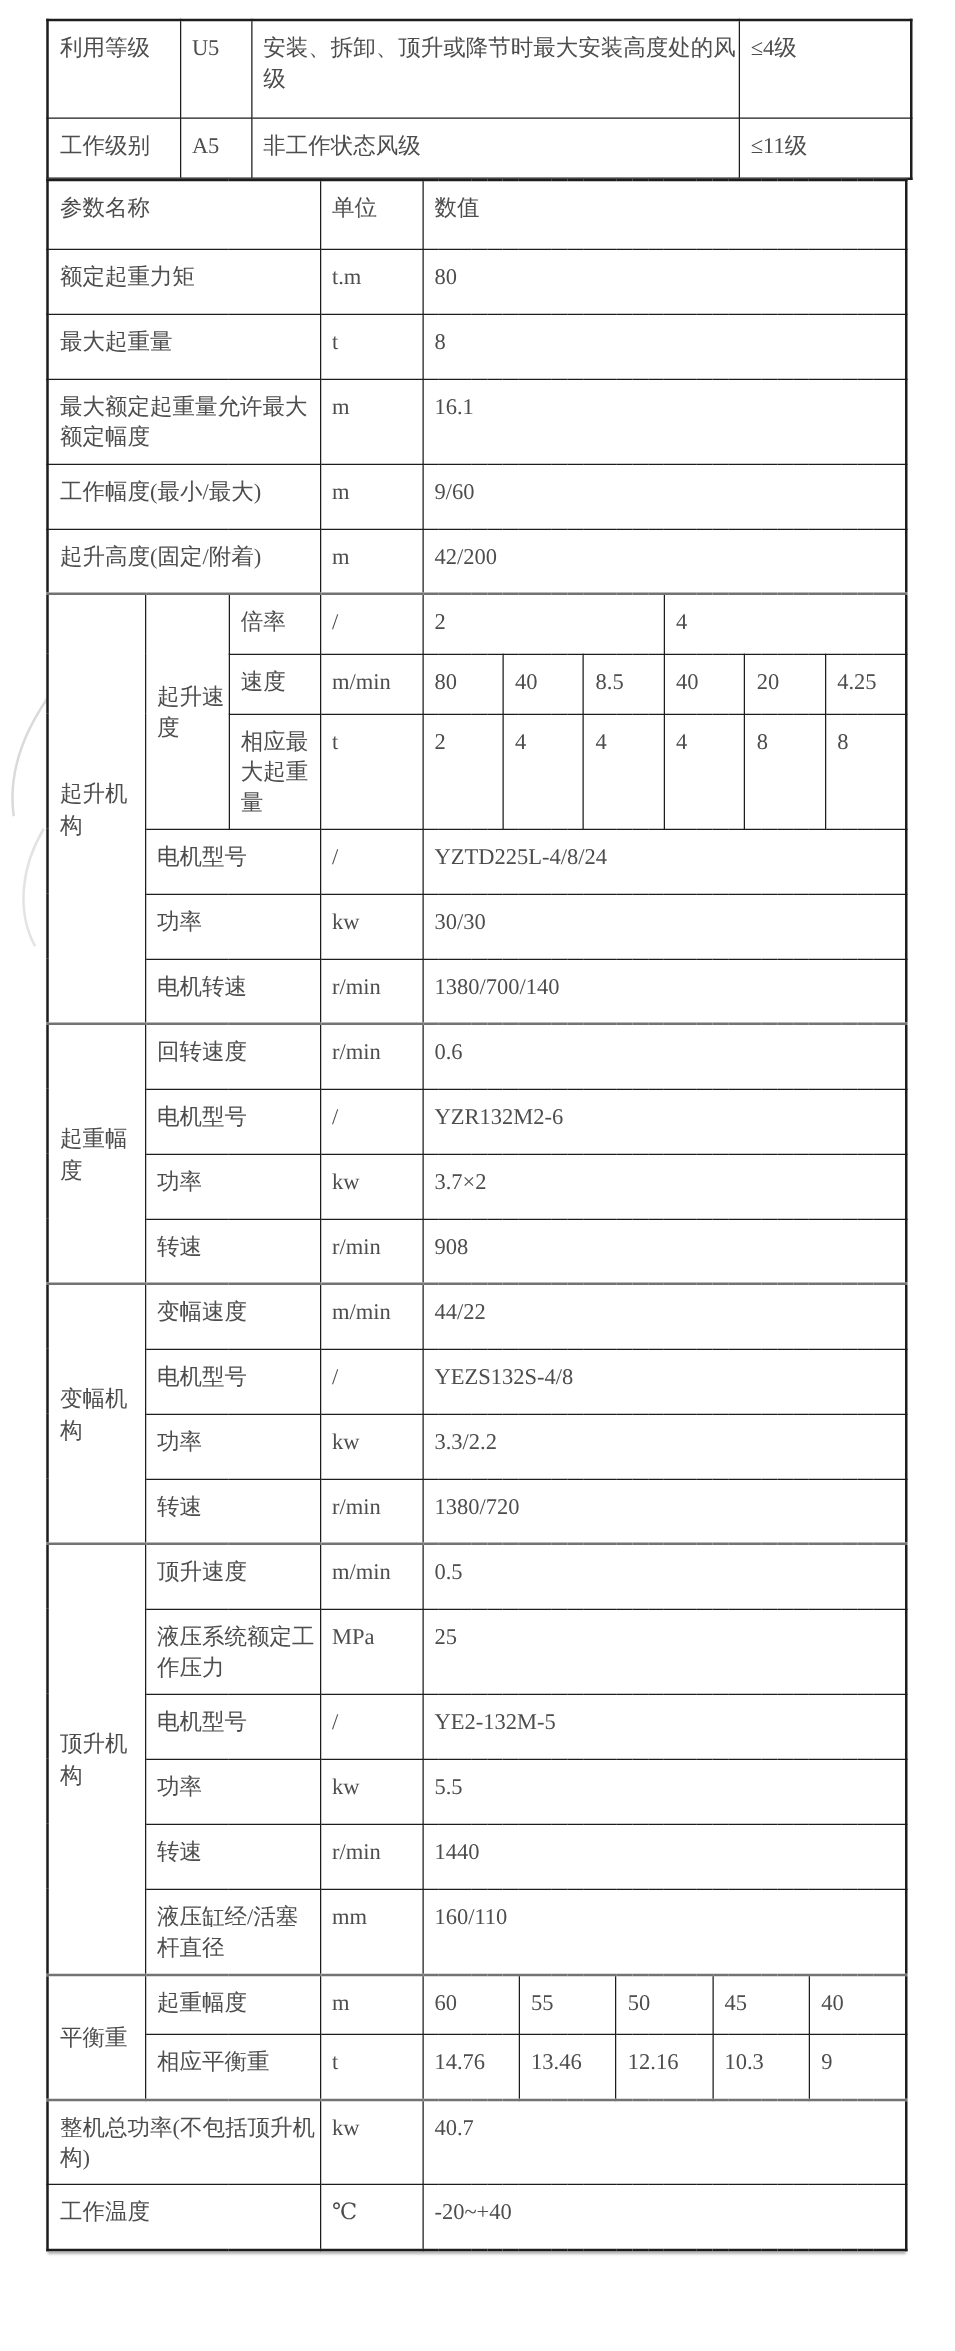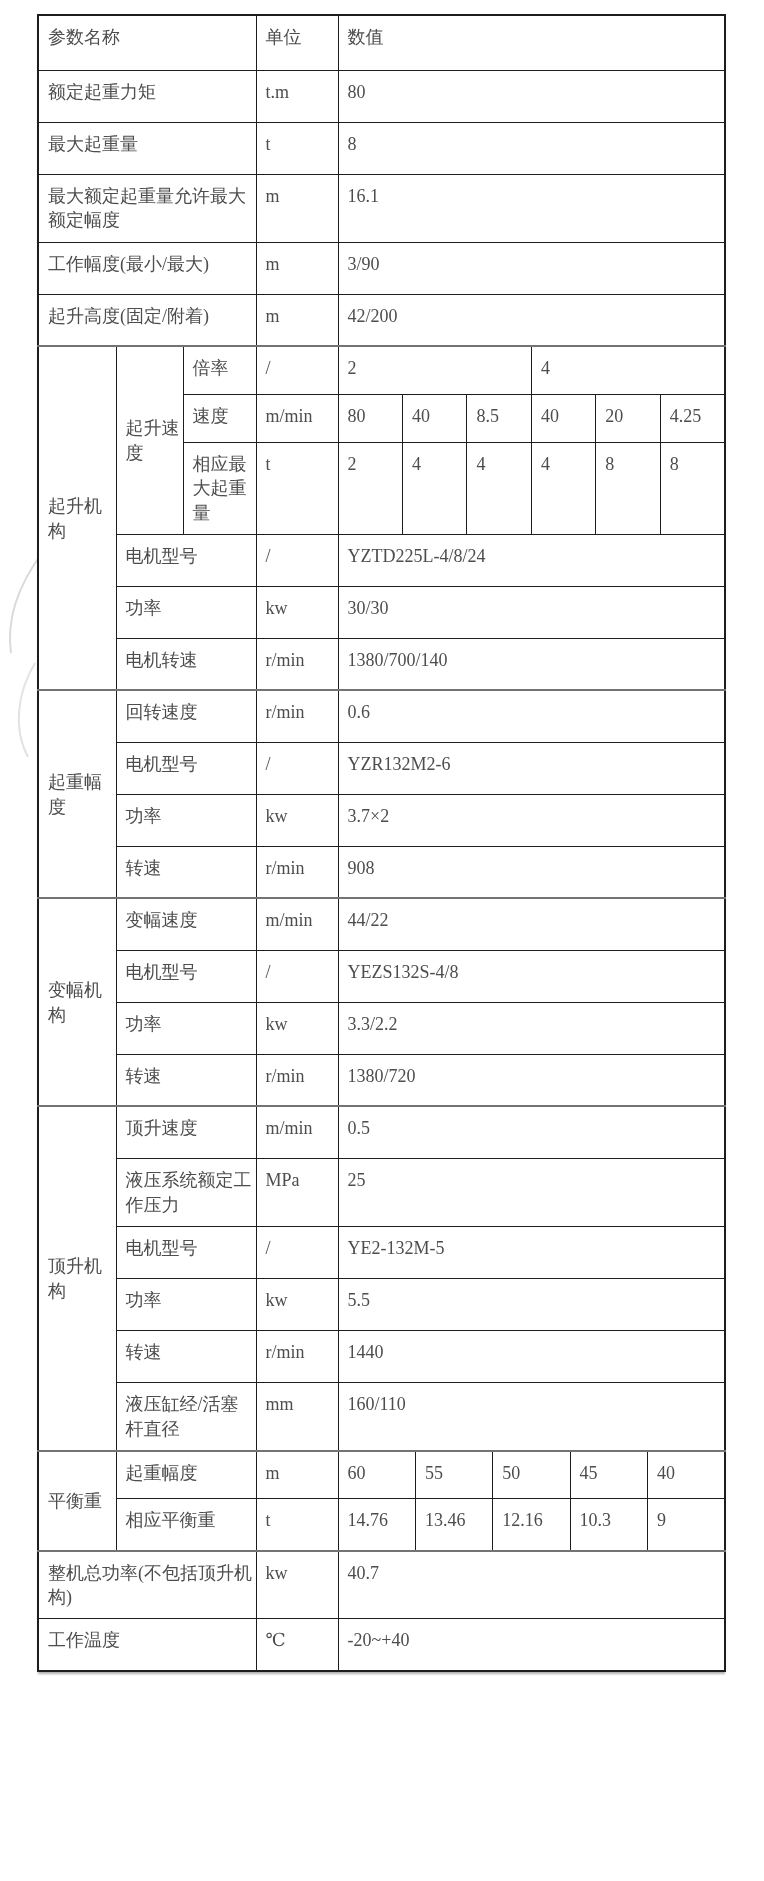--- a/index.html
+++ b/index.html
@@ -53,20 +53,32 @@
   </svg>
 
   <table class="t1">
     <colgroup>
         <col class="d1">
         <col class="d2">
         <col class="d3">
         <col class="d4">
       </colgroup>
     <tbody>
+        <tr class="rh78">
+      <td class="nm">利用等级</td>
+      <td>U5</td>
+      <td class="nm">安装、拆卸、顶升或降节时最大安装高度处的风级</td>
+      <td>≤4级</td>
+    </tr>
+    <tr class="rh49">
+      <td class="nm">工作级别</td>
+      <td>A5</td>
+      <td class="nm">非工作状态风级</td>
+      <td>≤11级</td>
+    </tr>
   </tbody>
     </table>
 
   <table class="t2">
     <colgroup>
       <col class="cA">
         <col class="cB">
         <col class="cC">
         <col class="cD">
       <col class="cV">
@@ -119,21 +131,21 @@
       <td colspan="30">8</td>
     </tr>
     <tr class="rh68">
       <td class="nm" colspan="3">最大额定起重量允许最大额定幅度</td>
       <td>m</td>
       <td colspan="30">16.1</td>
     </tr>
     <tr class="rh52">
       <td class="nm" colspan="3">工作幅度(最小/最大)</td>
       <td>m</td>
-      <td colspan="30">3/90</td>
+      <td colspan="30">9/60</td>
     </tr>
     <tr class="rh52">
       <td class="nm" colspan="3">起升高度(固定/附着)</td>
       <td>m</td>
       <td colspan="30">42/200</td>
     </tr>
 
     <tr class="rh48 sect">
       <td class="lbl" rowspan="6">起升机构</td>
       <td class="lbl" rowspan="3">起升速度</td>

